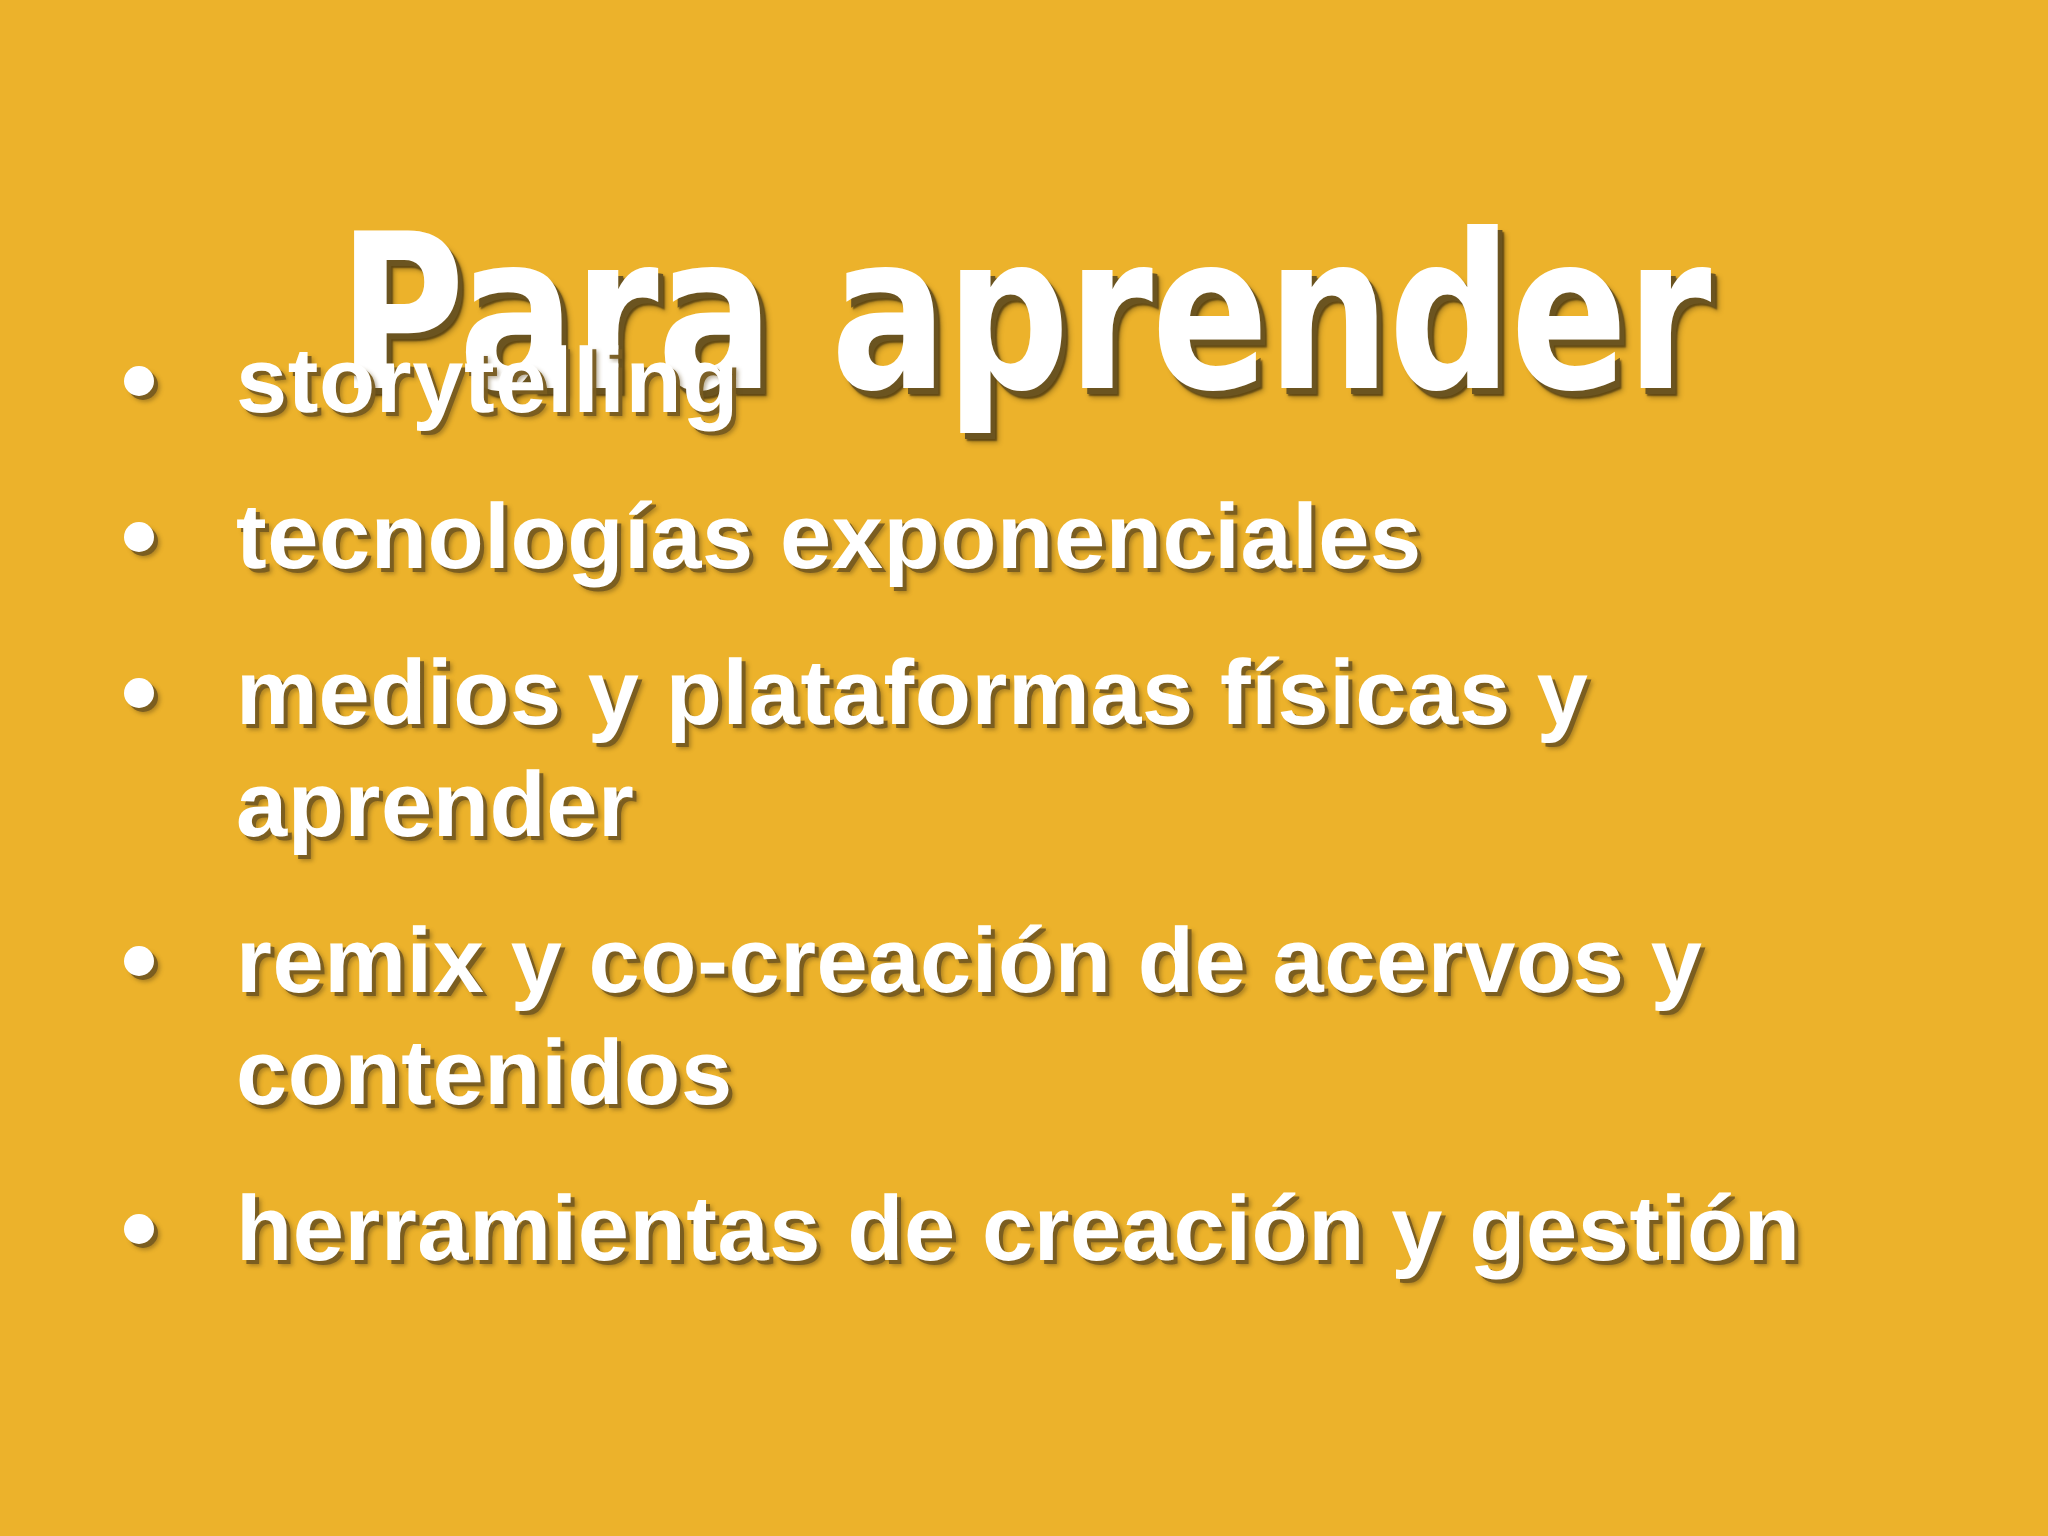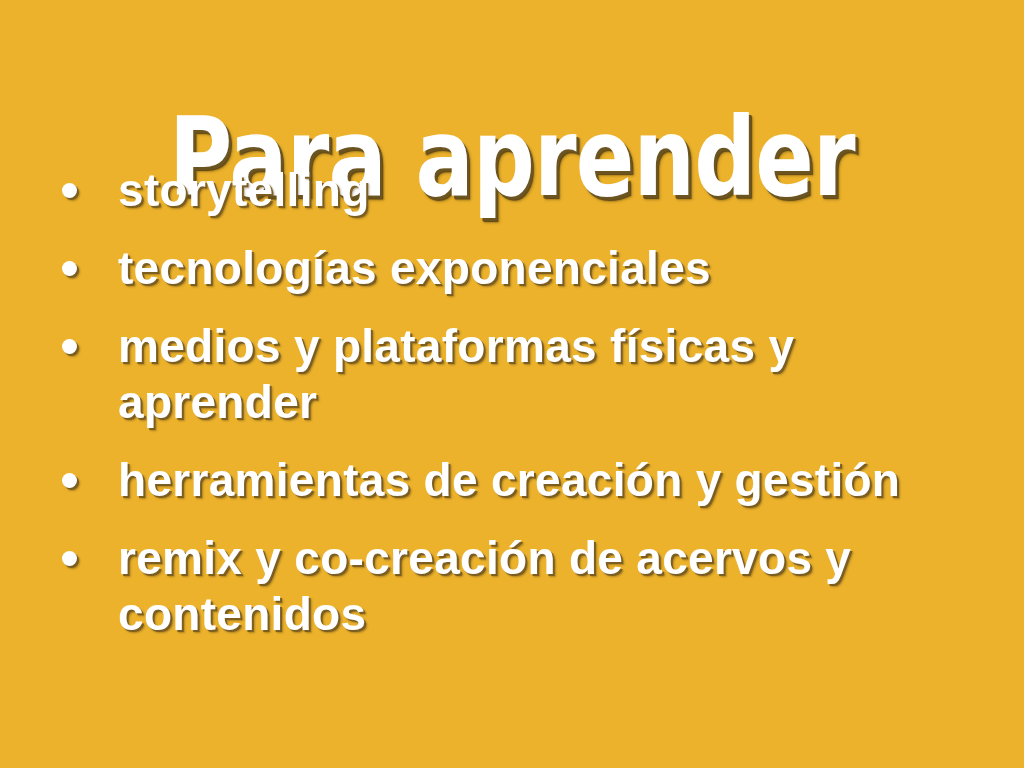--- a/index.html
+++ b/index.html
@@ -114,23 +114,23 @@
       <span class="bullet-text">tecnologías exponenciales</span>
     </li>
 
     <li class="bullet-item" style="color: rgb(255, 255, 255);">
       <span class="bullet-dot" style="background: rgb(255, 255, 255);"></span>
       <span class="bullet-text">medios y plataformas físicas y aprender</span>
     </li>
 
     <li class="bullet-item" style="color: rgb(255, 255, 255);">
       <span class="bullet-dot" style="background: rgb(255, 255, 255);"></span>
-      <span class="bullet-text">herramientas de creación y gestión</span>
+      <span class="bullet-text">remix y co-creación de acervos y contenidos</span>
     </li>
 
     <li class="bullet-item" style="color: rgb(255, 255, 255);">
       <span class="bullet-dot" style="background: rgb(255, 255, 255);"></span>
-      <span class="bullet-text">remix y co-creación de acervos y contenidos</span>
+      <span class="bullet-text">herramientas de creación y gestión</span>
     </li>
 
   </ul>
 
 </div>
 
 </body></html>

